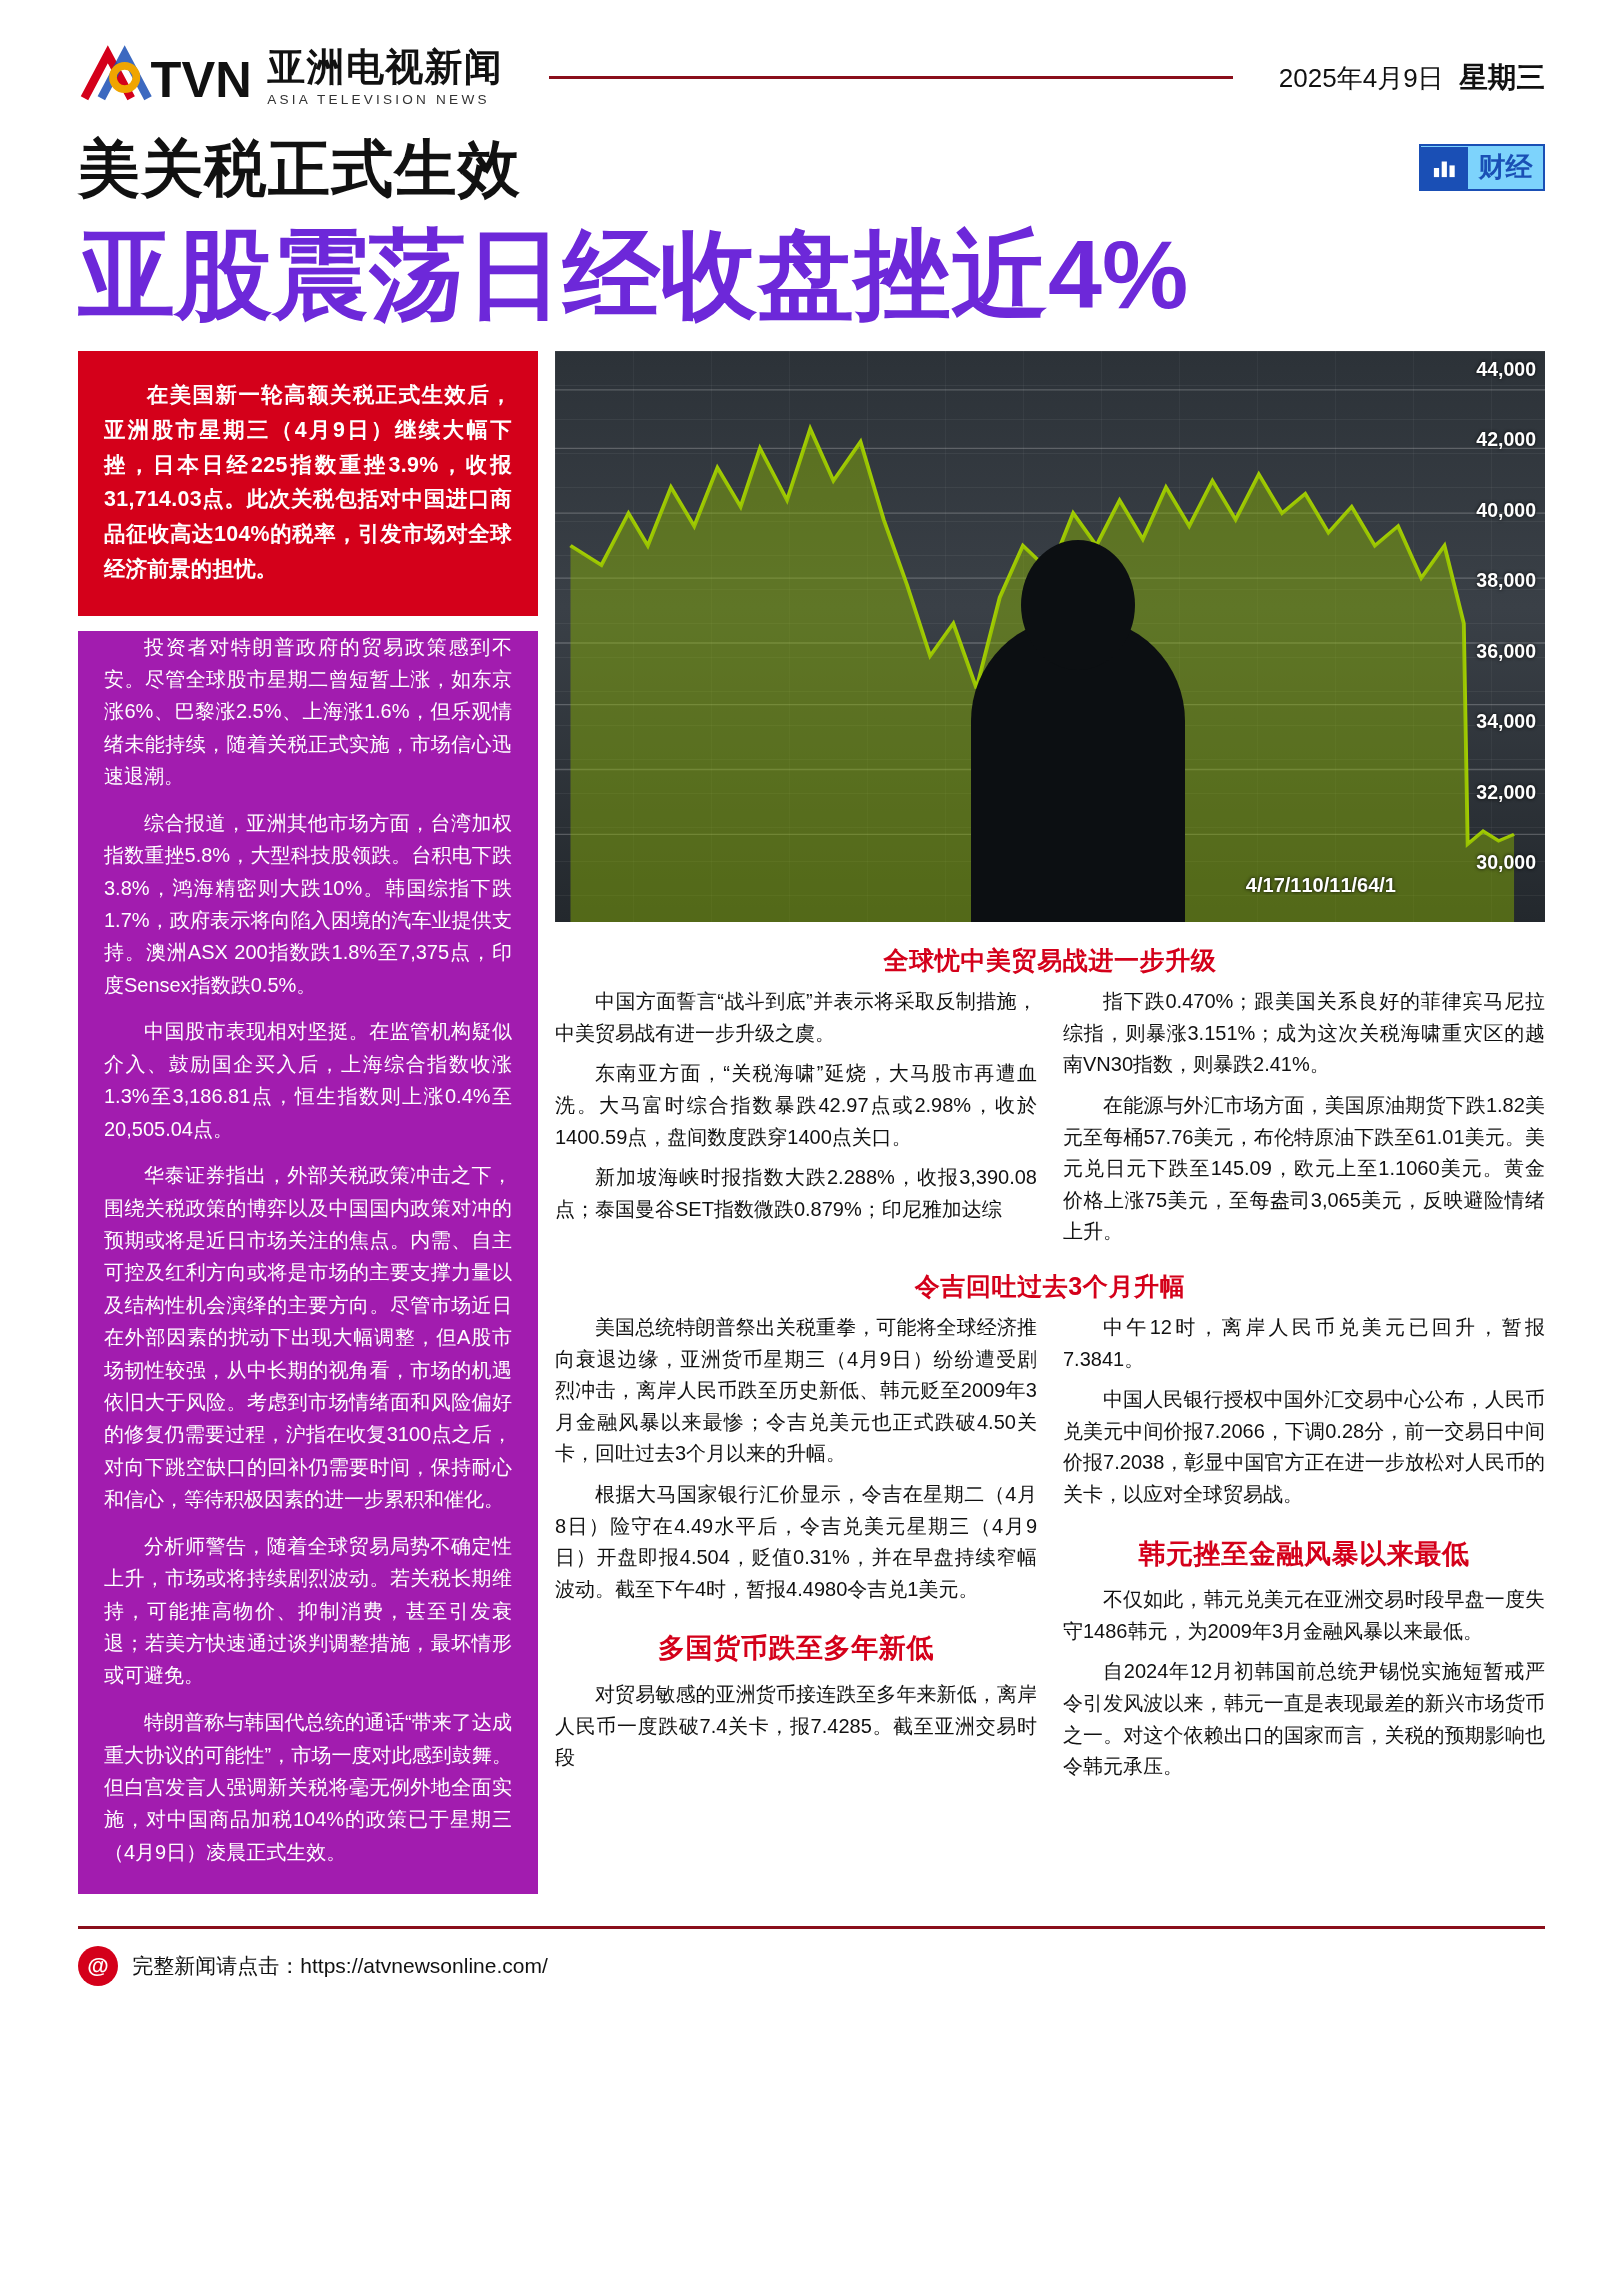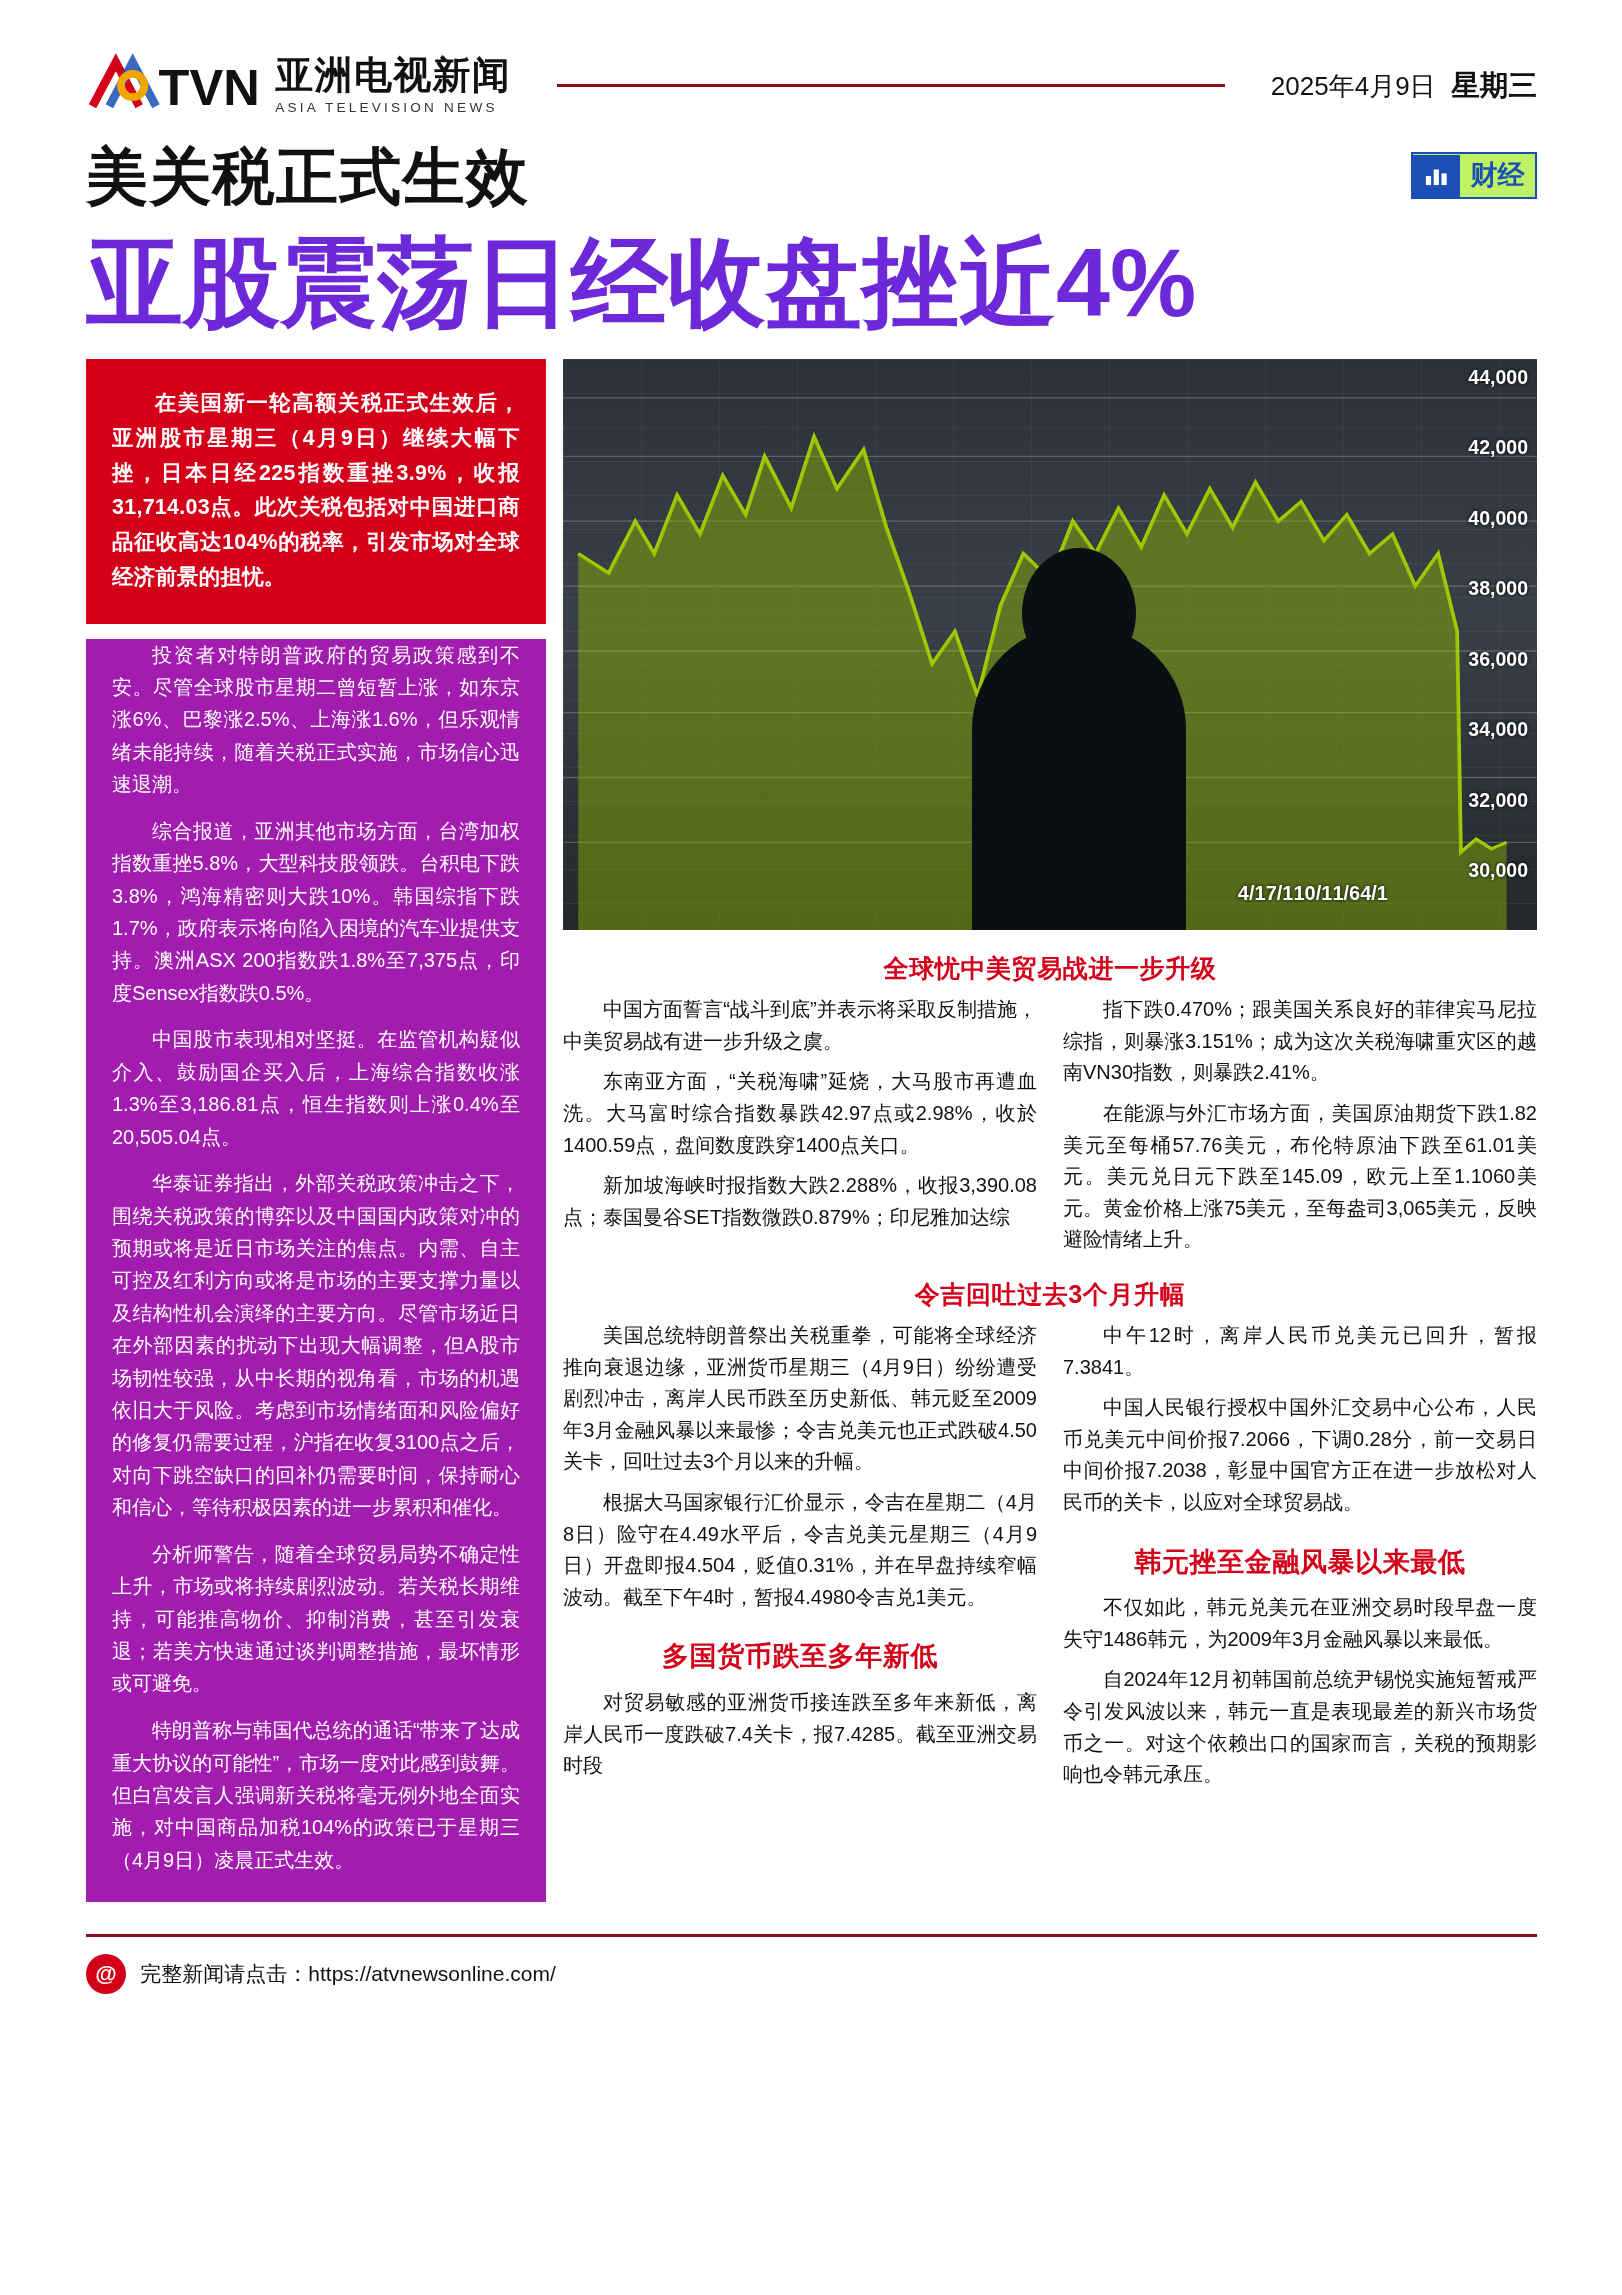--- a/index.html
+++ b/index.html
@@ -6,21 +6,21 @@
   html, body {
     width: 1623px;
     background: #ffffff;
     font-family: "Liberation Sans", sans-serif;
   }
   .page {
     position: relative;
     width: 1623px;
     min-height: 2295px;
     background: #ffffff;
-    padding: 8px;
+    padding: 0;
   }
 
   
   .masthead {
     display: flex;
     align-items: center;
     padding: 45px 78px 0 78px;
     gap: 19.5px;
   }
   .logo-block { display: flex; align-items: center; gap: 14.3px; }
@@ -74,21 +74,21 @@
     margin-top: 22px;
     white-space: nowrap;
   }
   .category-badge {
     position: absolute;
     right: 78px;
     top: 34px;
     display: flex;
     align-items: center;
     border: 2.6px solid #1a4fb5;
-    background: #bef264;
+    background: #7dd3fc;
     height: 47px;
   }
   .category-icon {
     width: 47px; height: 42px;
     background: #1a4fb5;
     display: flex; align-items: center; justify-content: center;
   }
   .category-label {
     font-size: 27px;
     font-weight: bold;

